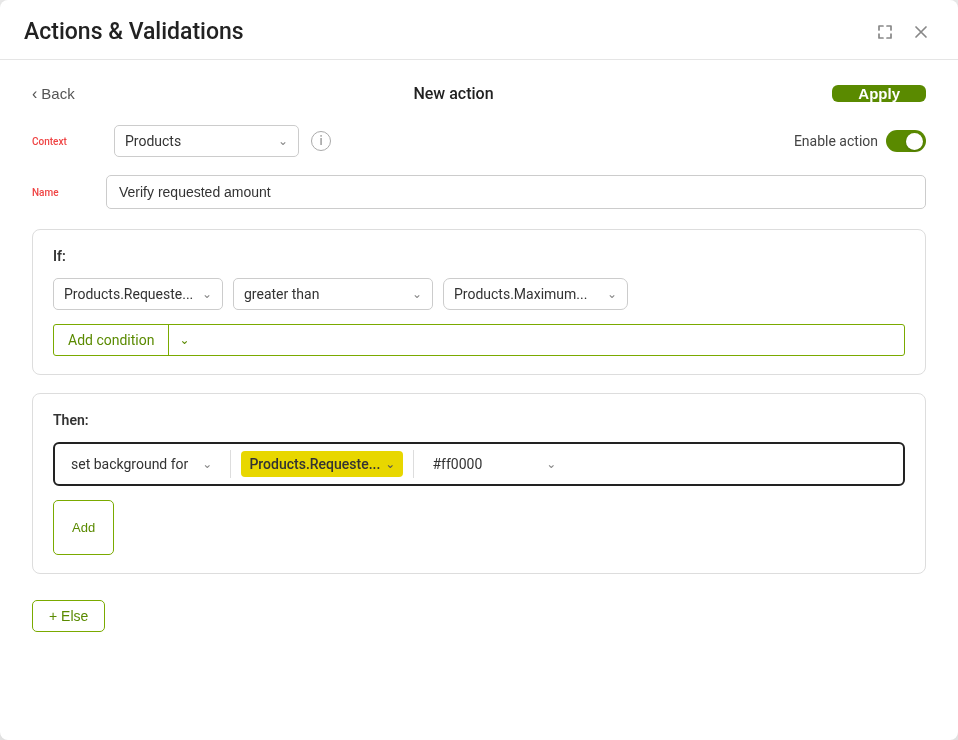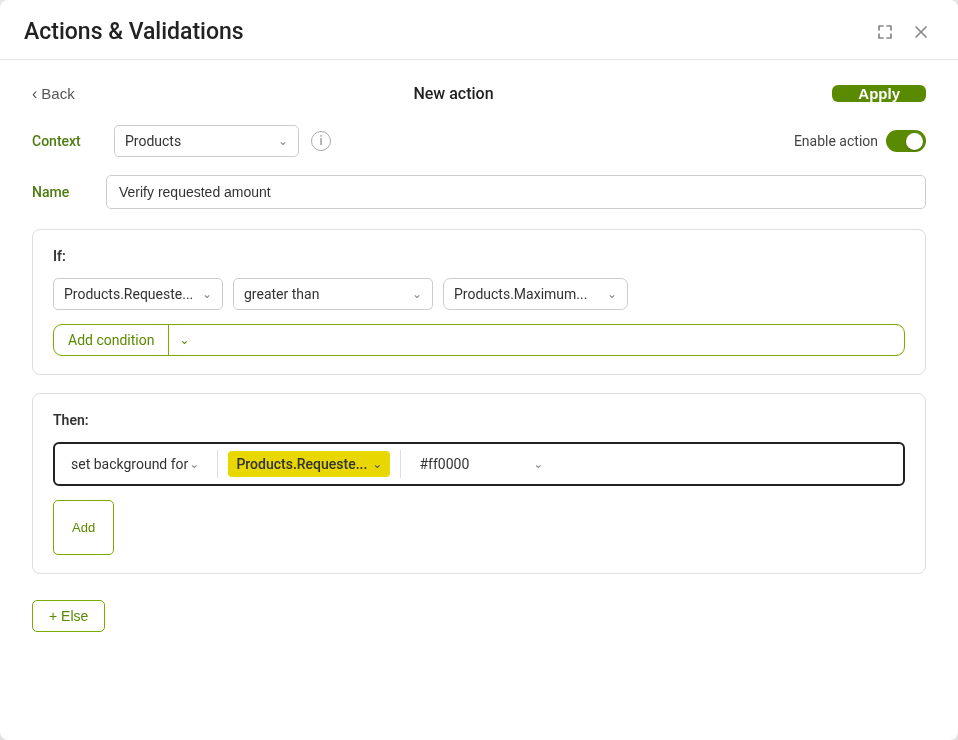--- a/index.html
+++ b/index.html
@@ -84,22 +84,22 @@
       font-weight: 600;
       cursor: pointer;
     }
     .form-row {
       display: flex;
       align-items: center;
       gap: 12px;
       margin-bottom: 18px;
     }
     .label {
-      font-size: 14px;
-      color: #4d7c0f;
+      font-size: 10px;
+      color: #ef4444;
       font-weight: 500;
       min-width: 70px;
     }
     .select-box {
       display: flex;
       align-items: center;
       border: 1px solid #ccc;
       border-radius: 5px;
       padding: 7px 10px;
       cursor: pointer;
@@ -207,21 +207,21 @@
     }
     .select-box-wide .chevron {
       margin-left: auto;
       color: #888;
       font-size: 12px;
     }
     .add-condition-btn {
       display: flex;
       align-items: center;
       border: 1px solid #7aaa00;
-      border-radius: 9px;
+      border-radius: 3px;
       color: #5a8a00;
       background: #fff;
       cursor: pointer;
       font-size: 14px;
       overflow: hidden;
     }
     .add-condition-btn .main-part {
       padding: 7px 14px;
       border-right: 1px solid #7aaa00;
     }
@@ -240,21 +240,21 @@
       padding: 6px 8px;
     }
     .then-select {
       display: flex;
       align-items: center;
       border: none;
       border-radius: 4px;
       padding: 5px 8px;
       cursor: pointer;
       background: #fff;
-      gap: 1px;
+      gap: 14px;
       font-size: 14px;
       color: #333;
       user-select: none;
     }
     .then-select .chevron {
       color: #888;
       font-size: 12px;
     }
     .then-select-highlight {
       display: flex;

